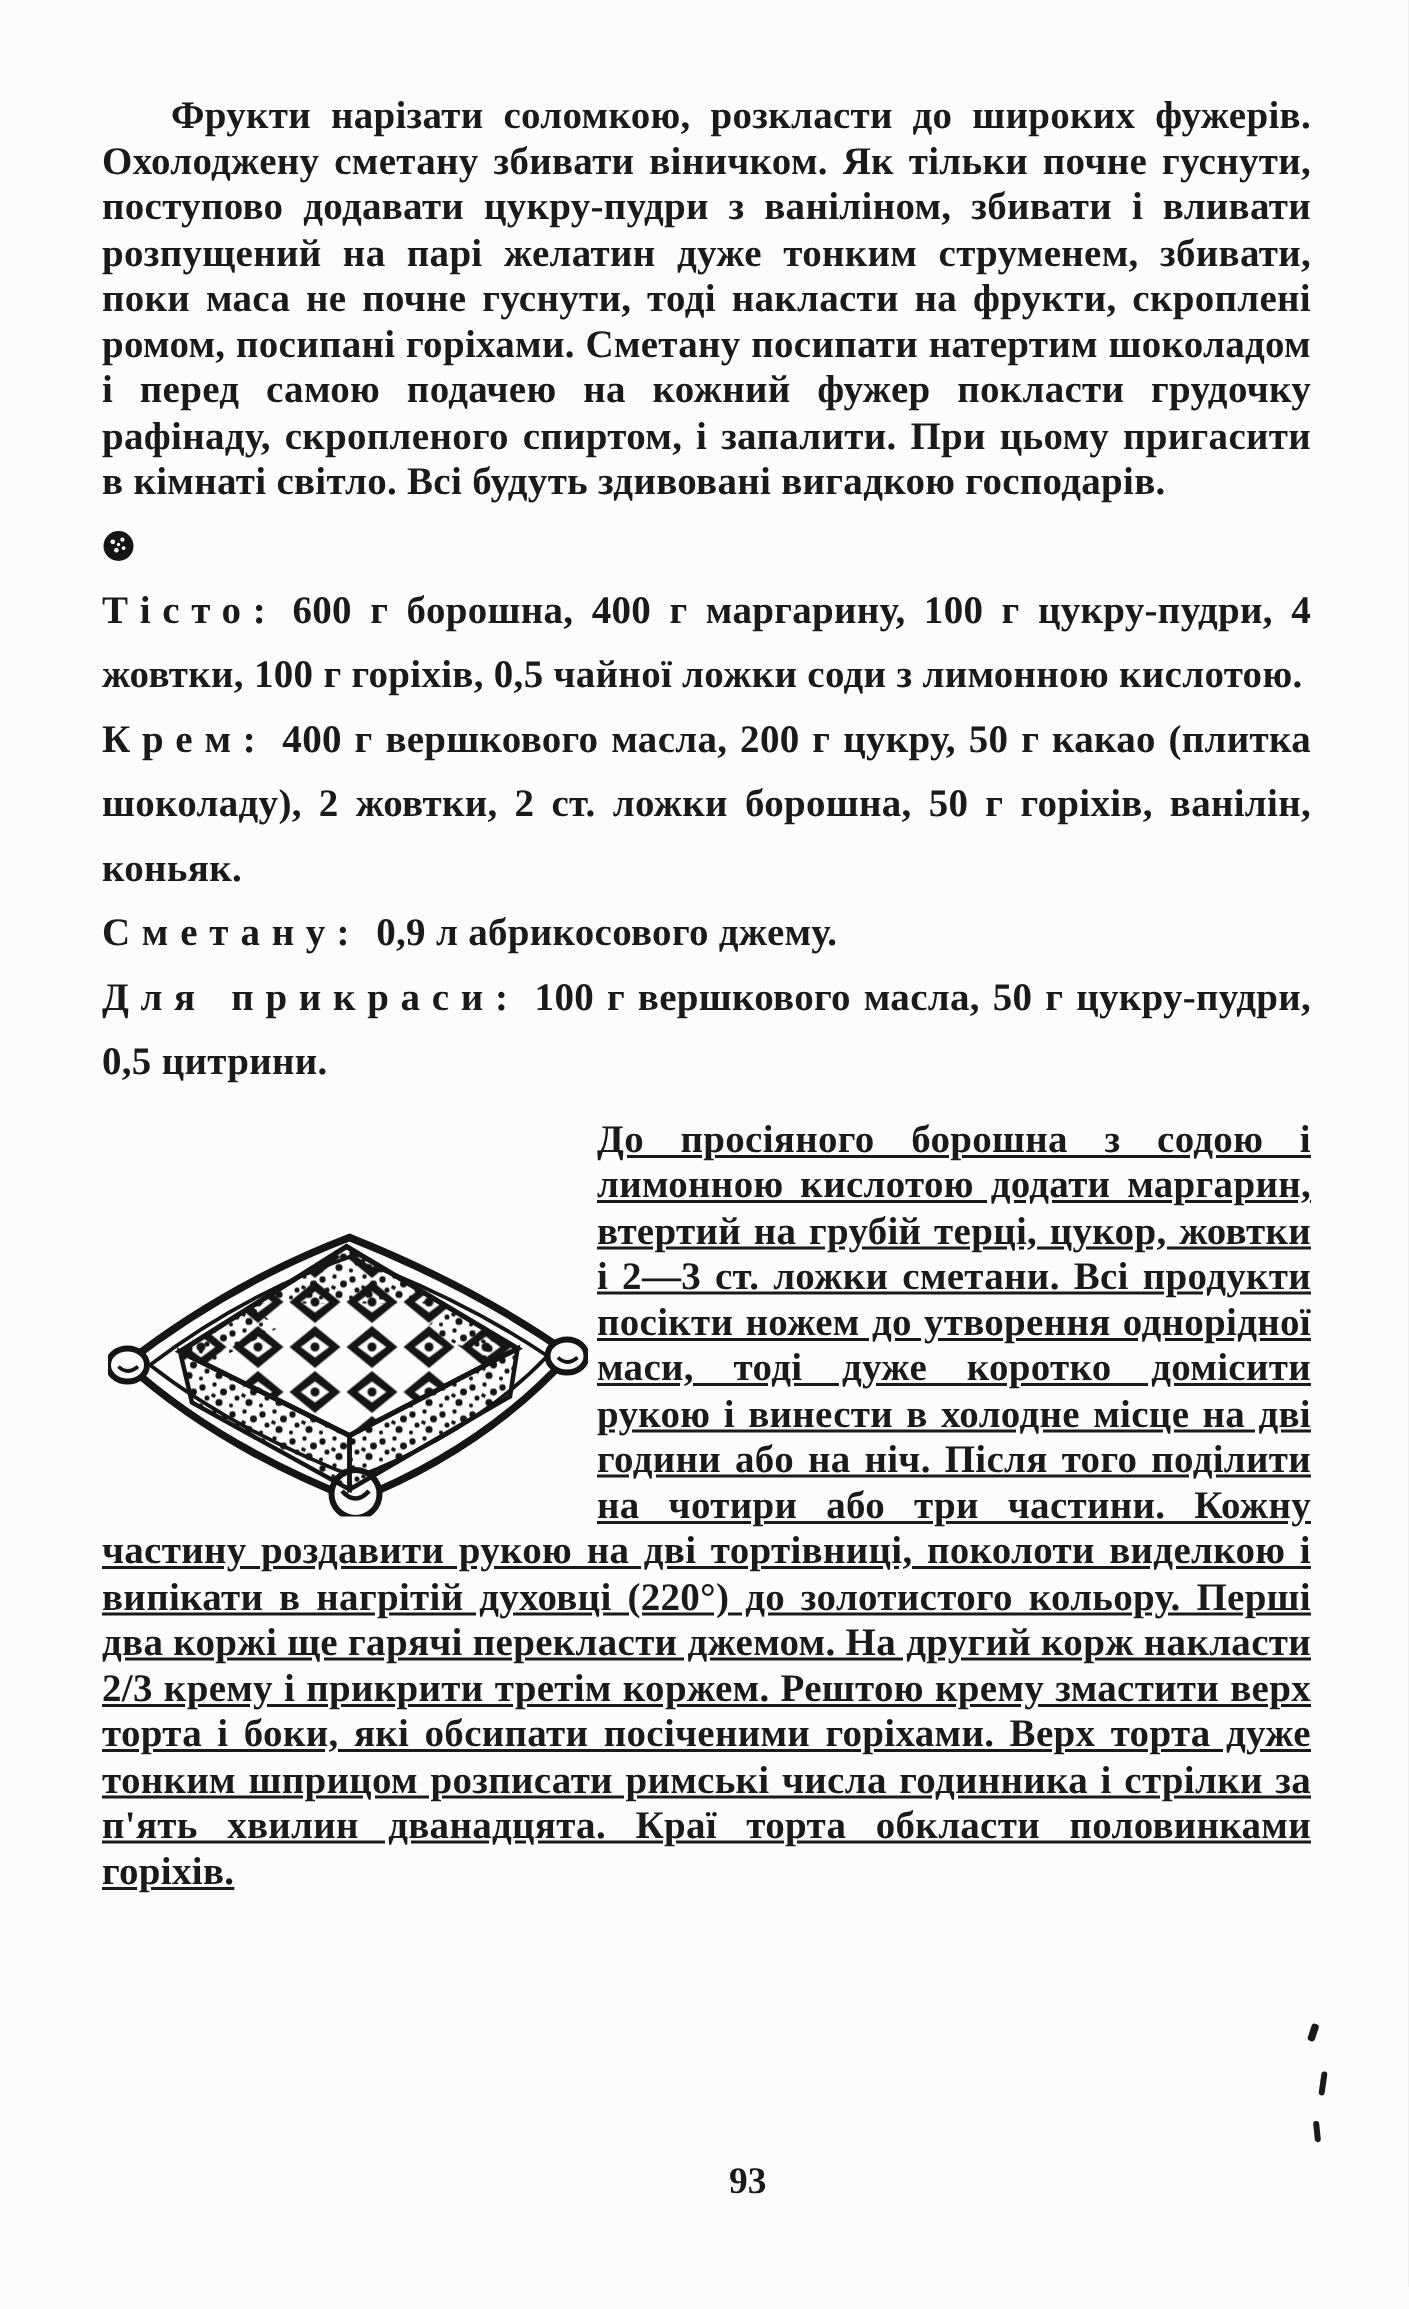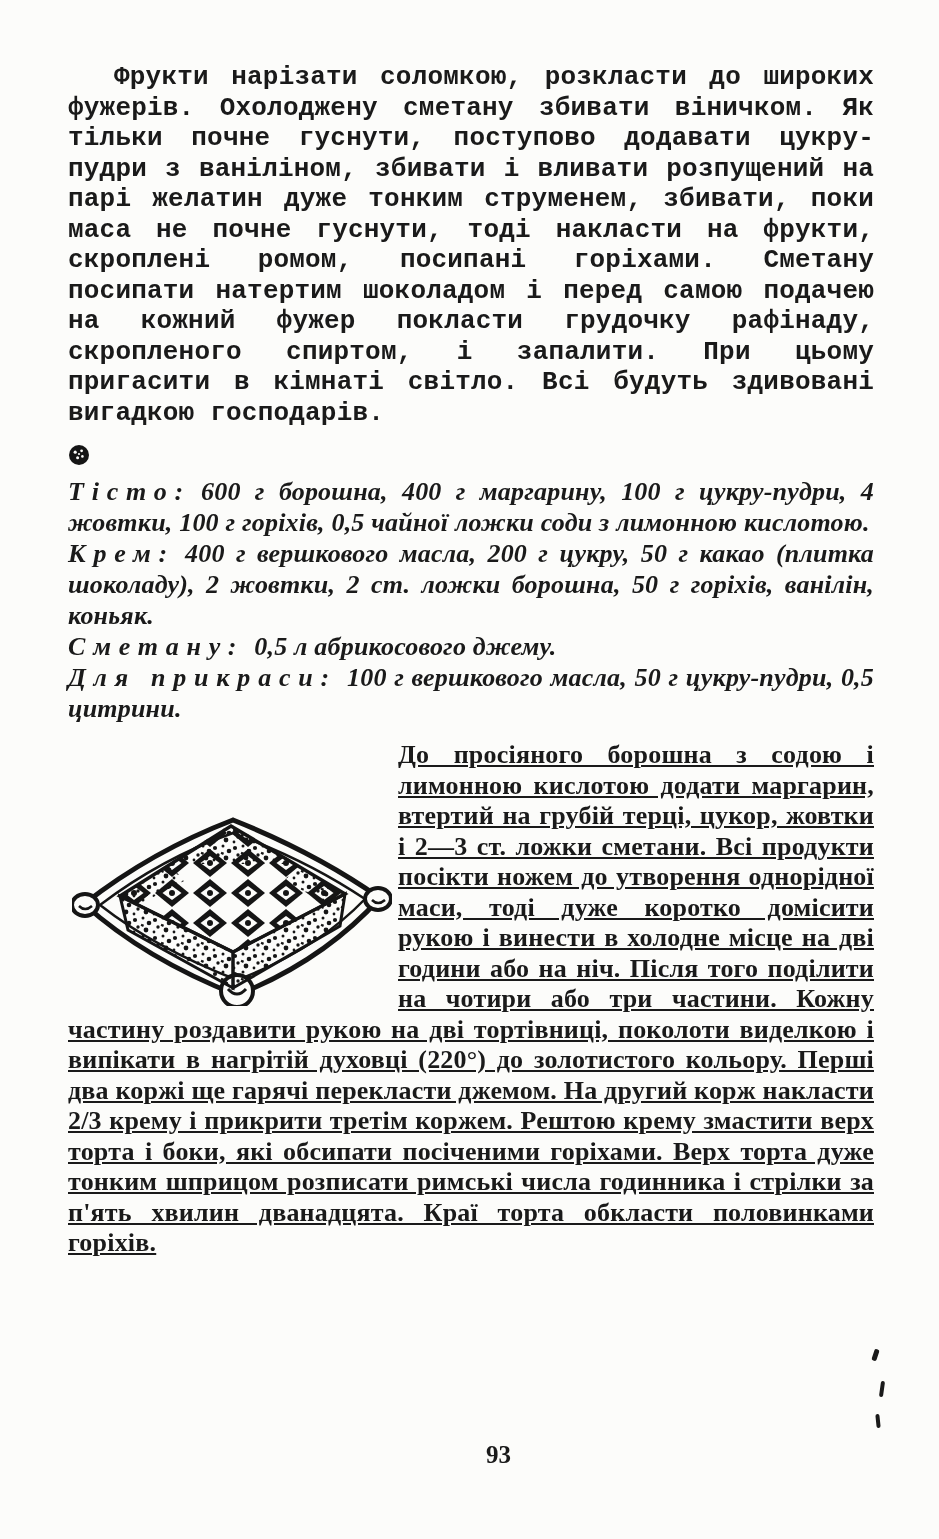--- a/index.html
+++ b/index.html
@@ -15,32 +15,32 @@
     position:absolute;left:68px;top:62px;width:806px;
   }
   p{margin:0;}
   .body-text{
     font-size:26px;
     line-height:30.5px;
     font-weight:700;
     text-align:justify;
     letter-spacing:0.2px;
   }
-  .intro{text-indent:46px;font-family:Liberation Mono, monospace;}
+  .intro{text-indent:46px;}
   .recipe-head{
     display:flex;align-items:center;
     margin:14px 0 10px 0;
   }
   .bullet{width:22px;height:22px;flex:0 0 auto;margin-right:22px;margin-top:2px;}
   .recipe-title{
     font-size:27px;font-weight:700;letter-spacing:0.4px;
   }
   .ingredients{margin-top:4px;}
   .ingredient{
-    font-size:26px;line-height:31px;font-weight:700;font-style:italic;
+    font-size:26px;line-height:43px;font-weight:700;
     text-align:justify;letter-spacing:0.2px;
   }
   .ing-label{letter-spacing:0.30em;margin-right:10px;}
   .method-wrap{margin-top:16px;text-decoration:underline;}
   .cake-float{
     float:left;
     width:330px;height:256px;
     position:relative;
   }
   .cake-float svg{position:absolute;left:4px;top:14px;}
@@ -78,21 +78,21 @@
     </div>
 
     <div class="ingredients">
       <p class="ingredient">
         <span class="ing-label">Тісто:</span><span>600 г борошна, 400 г маргарину, 100 г цукру-пудри, 4 жовтки, 100 г горіхів, 0,5 чайної ложки соди з лимонною кислотою.</span>
       </p>
       <p class="ingredient">
         <span class="ing-label">Крем:</span><span>400 г вершкового масла, 200 г цукру, 50 г какао (плитка шоколаду), 2 жовтки, 2 ст. ложки борошна, 50 г горіхів, ванілін, коньяк.</span>
       </p>
       <p class="ingredient">
-        <span class="ing-label">Сметану:</span><span>0,5 л абрикосового джему.</span>
+        <span class="ing-label">Сметану:</span><span>0,9 л абрикосового джему.</span>
       </p>
       <p class="ingredient">
         <span class="ing-label">Для прикраси:</span><span>100 г вершкового масла, 50 г цукру-пудри, 0,5 цитрини.</span>
       </p>
     </div>
 
     <div class="method-wrap">
       <div class="cake-float">
         <svg width="320" height="252" viewBox="0 0 320 252">
           <defs>

